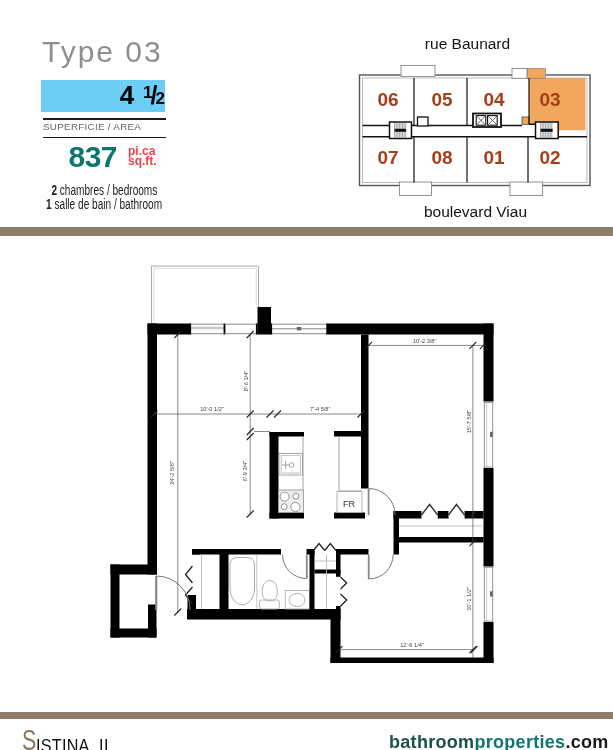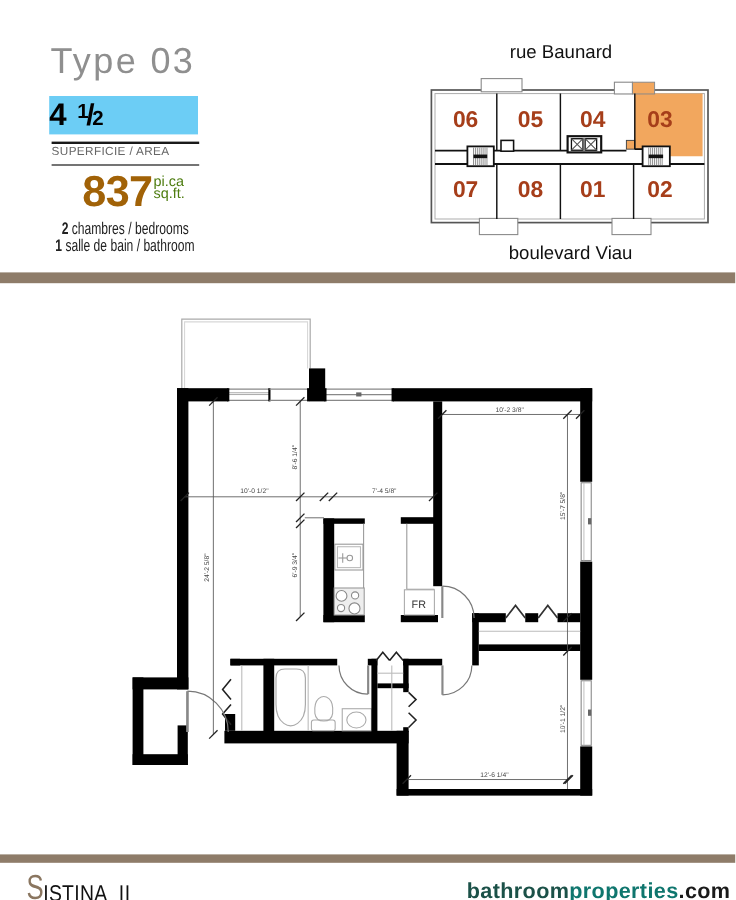--- a/index.html
+++ b/index.html
@@ -6,33 +6,33 @@
   #page{position:relative;width:613px;height:750px;background:#fff;overflow:hidden;
         font-family:"Liberation Sans",sans-serif;margin-top:18px;}
   .abs{position:absolute;}
 </style>
 </head>
 <body>
 <div id="page">
 
   <div class="abs" style="left:42px;top:18.5px;font-size:30px;color:#8f8f8f;letter-spacing:2px;line-height:1;">Type 03</div>
 
-  <div class="abs" style="left:41px;top:62px;width:124px;height:32px;background:#6ccdf5;text-align:left;">
+  <div class="abs" style="left:41px;top:62px;width:124px;height:32px;background:#6ccdf5;text-align:right;">
     <span style="font-size:26px;font-weight:bold;color:#000;line-height:31px;">4</span><span style="font-size:17px;font-weight:bold;color:#000;line-height:31px;margin-left:9px;position:relative;top:-6px;">1</span><span style="font-size:25px;font-weight:bold;color:#000;line-height:31px;margin:0 -2px;">/</span><span style="font-size:17px;font-weight:bold;color:#000;line-height:31px;">2</span>
   </div>
 
   <div class="abs" style="left:43px;top:100.3px;width:123px;height:1.3px;background:#1a1a1a;"></div>
 
   <div class="abs" style="left:43px;top:102.6px;width:123px;font-size:9.8px;color:#666;letter-spacing:0.3px;">SUPERFICIE / AREA</div>
 
   <div class="abs" style="left:43px;top:119px;width:123px;height:1.3px;background:#1a1a1a;"></div>
 
-  <div class="abs" style="left:68.5px;top:124px;font-size:36px;font-weight:bold;color:#a16207;line-height:1;letter-spacing:-0.5px;">837</div>
-
-  <div class="abs" style="left:128px;top:127.5px;font-size:12px;font-weight:normal;color:#4d7c0f;line-height:10.3px;">pi.ca<br>sq.ft.</div>
+  <div class="abs" style="left:68.5px;top:124px;font-size:30px;font-weight:bold;color:#0f766e;line-height:1;letter-spacing:-0.5px;">837</div>
+
+  <div class="abs" style="left:128px;top:127.5px;font-size:12px;font-weight:bold;color:#ef4444;line-height:10.3px;">pi.ca<br>sq.ft.</div>
 
   <div class="abs" style="left:0px;top:163.5px;width:209px;text-align:center;font-size:14px;color:#222;transform:scaleX(.72);transform-origin:104px 0;"><b>2</b> chambres / bedrooms</div>
 
   <div class="abs" style="left:0px;top:177.5px;width:209px;text-align:center;font-size:14px;color:#222;transform:scaleX(.72);transform-origin:103px 0;"><b>1</b> salle de bain / bathroom</div>
 
   <div class="abs" style="left:0;top:209px;width:613px;height:8.5px;background:#8e7c69;"></div>
 
   <div class="abs" style="left:360px;top:17px;width:215px;text-align:center;font-size:15.5px;color:#111;">rue Baunard</div>
 
   <div class="abs" style="left:368px;top:185px;width:215px;text-align:center;font-size:15.5px;color:#111;">boulevard Viau</div>

